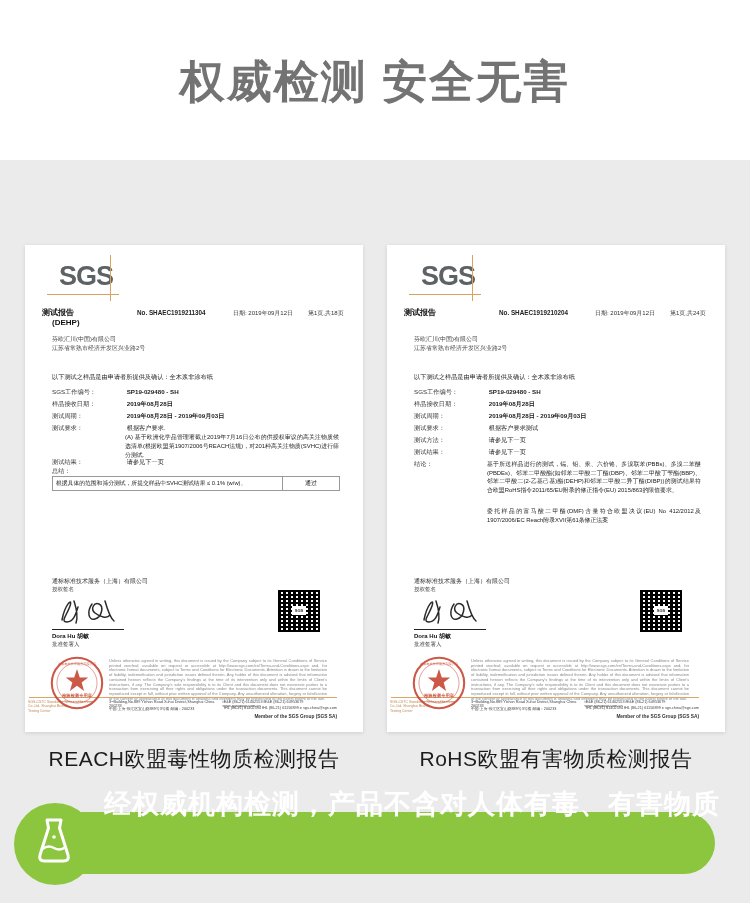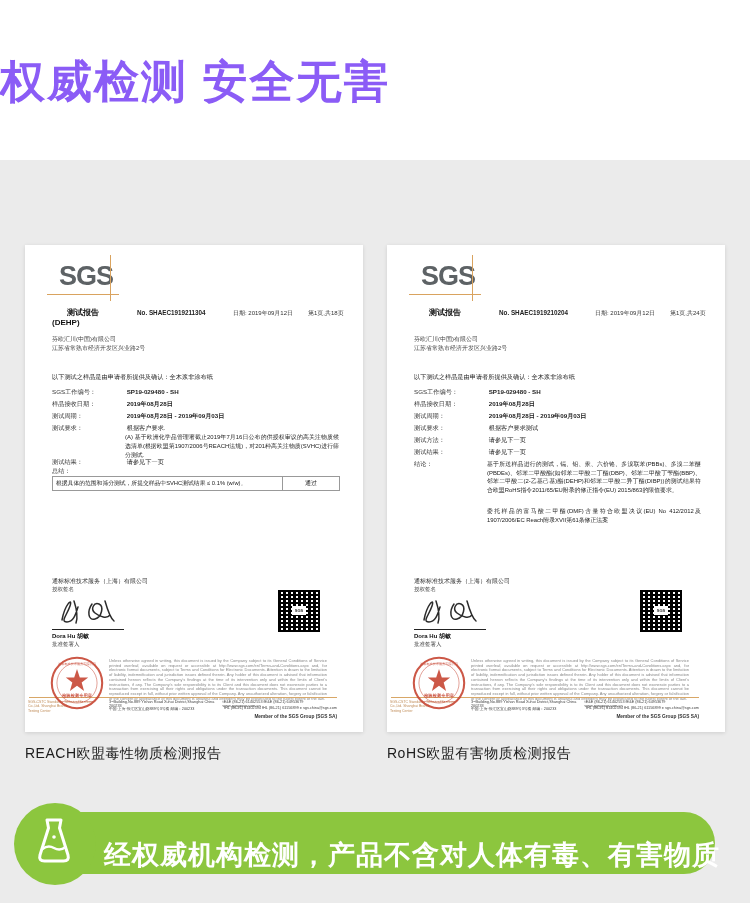--- a/index.html
+++ b/index.html
@@ -1,33 +1,33 @@
 <!DOCTYPE html>
 <html><head>
 <meta charset="utf-8">
 <style>
   html,body{margin:0;padding:0;}
   body{width:750px;height:903px;background:#ffffff;position:relative;overflow:hidden;
        font-family:"Liberation Sans","DejaVu Sans",sans-serif;-webkit-font-smoothing:antialiased;}
   .a{position:absolute;}
   .gray-section{left:0;top:160px;width:750px;height:743px;background:#ebebeb;}
-  .page-title{left:0;top:52px;width:750px;text-align:left;font-size:45px;font-weight:bold;
-              color:#8b5cf6;letter-spacing:2px;}
+  .page-title{left:0;top:52px;width:750px;text-align:center;font-size:45px;font-weight:bold;
+              color:#737373;letter-spacing:2px;}
 
   
   .paper{top:245px;width:338px;height:487px;background:#ffffff;box-shadow:0 1px 4px rgba(0,0,0,.12);
          color:#333;overflow:hidden;}
   #cert0{left:25px;} #cert1{left:387px;}
 
   .sgs-logo{left:28px;top:12px;width:66px;height:44px;}
   .sgs-logo .t{position:absolute;left:6px;top:4px;font-size:27px;font-weight:bold;color:#5d6265;letter-spacing:-1px;}
   .sgs-logo .h{position:absolute;left:-6px;top:37px;width:72px;height:1px;background:#d9a35f;}
   .sgs-logo .v{position:absolute;left:57px;top:-2px;width:1px;height:46px;background:#d9a35f;}
 
-  .rT{left:42px;top:62px;font-size:8px;font-weight:bold;color:#111;}
+  .rT{left:17px;top:62px;font-size:8px;font-weight:bold;color:#111;}
   .rSub{left:27px;top:73px;font-size:8px;font-weight:bold;color:#111;}
   .rNo{left:112px;top:64px;font-size:6.3px;font-weight:bold;color:#222;}
   .rDate{left:208px;top:64px;font-size:6px;color:#333;}
   .rPg{left:283px;top:64px;font-size:6px;color:#333;}
   .company{left:27px;top:90px;font-size:6px;line-height:9px;color:#444;}
 
   .intro{left:27px;top:128px;font-size:6.2px;color:#222;}
   .kv{left:27px;font-size:6.2px;color:#333;width:300px;}
   .kv .kl{display:inline-block;width:73px;color:#333;}
   .kv .kvv{color:#222;font-weight:bold;}
@@ -56,27 +56,27 @@
 
   .stamp{left:24px;top:410px;width:56px;height:56px;z-index:2;opacity:.92;}
   .disc{left:84px;top:414px;width:218px;font-size:4px;line-height:4.7px;color:#888;text-align:justify;}
   .frule{left:4px;top:452px;width:308px;height:1px;background:#d8a767;}
   .branch{left:3px;top:455px;width:78px;font-size:3.5px;line-height:4.4px;color:#bf8a55;}
   .fl1{left:84px;top:455px;width:228px;font-size:3.8px;color:#444;display:flex;justify-content:space-between;}
   .fl2{left:84px;top:461px;width:228px;font-size:3.8px;color:#444;display:flex;justify-content:space-between;}
   .member{left:84px;top:469px;width:228px;text-align:right;font-size:4.8px;color:#333;font-weight:bold;}
 
   
-  .cap{top:745px;width:338px;font-size:14px;color:#1c1c1c;letter-spacing:.5px;}
+  .cap{top:745px;width:338px;text-align:center;font-size:21px;color:#1c1c1c;letter-spacing:.5px;}
   #cap0{left:25px;} #cap1{left:387px;}
 
   
   .bCircle{left:14px;top:803px;width:82px;height:82px;border-radius:50%;background:#8cc63e;}
   .bBar{left:55px;top:812px;width:660px;height:62px;background:#8cc63e;border-radius:0 31px 31px 0;}
-  .bText{left:104px;top:824px;height:54px;line-height:62px;font-size:27px;font-weight:bold;color:#ffffff;letter-spacing:1px;}
+  .bText{left:104px;top:773px;height:54px;line-height:62px;font-size:27px;font-weight:bold;color:#ffffff;letter-spacing:1px;}
   .flaskWrap{left:34px;top:816px;width:40px;height:50px;}
 </style>
 </head>
 <body>
 
 <div class="a gray-section"></div>
 <div class="a page-title">权威检测 安全无害</div>
 
 <div class="a paper" id="cert0">
   <div class="a sgs-logo">

